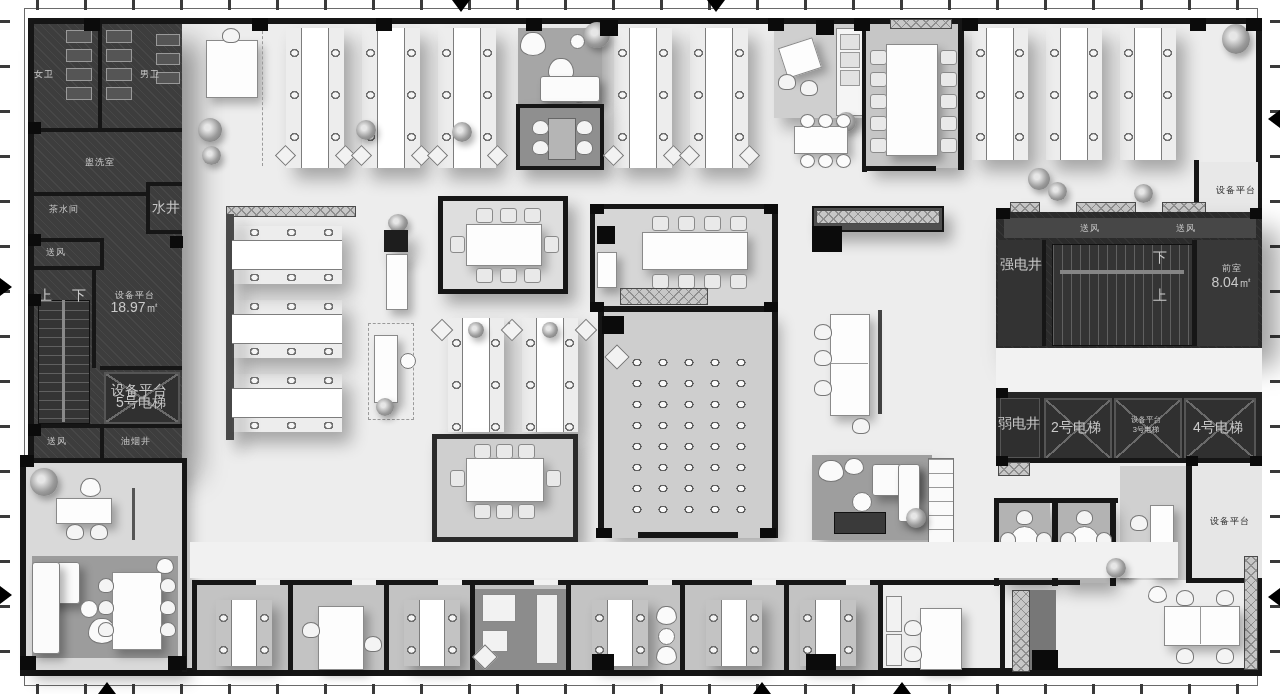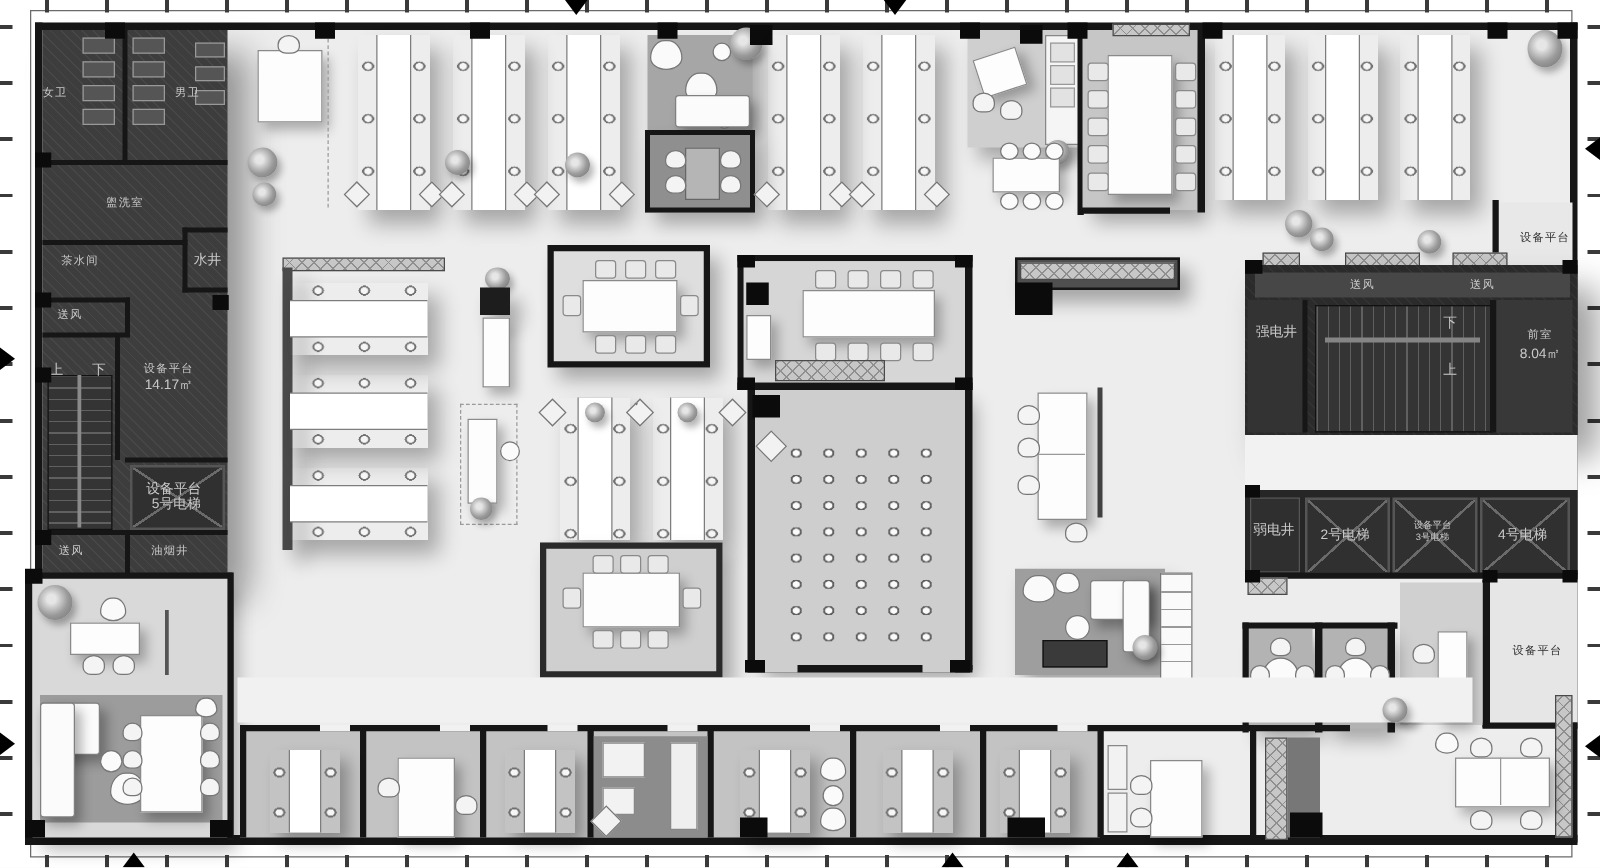--- a/index.html
+++ b/index.html
@@ -4,21 +4,21 @@
 <style>
   html,body{margin:0;padding:0;background:#fff;}
   #sheet{position:relative;width:1280px;height:694px;background:#fff;overflow:hidden;
          font-family:"Liberation Sans",sans-serif;}
   .abs{position:absolute;}
   .w{position:absolute;background:#161616;}
   .col{position:absolute;background:#0b0b0b;}
   .lb{position:absolute;transform:translate(-50%,-50%);font-size:9px;color:#c9c9c9;
       white-space:nowrap;letter-spacing:1px;}
   .lbd{color:#2e2e2e;}
-  .s8{font-size:11px;letter-spacing:0;}
+  .s8{font-size:14px;letter-spacing:0;}
   .dk1{background:repeating-linear-gradient(45deg,rgba(255,255,255,.05) 0 1px,transparent 1px 6px),#3d3d3d;}
   .dk2{background:repeating-linear-gradient(45deg,rgba(255,255,255,.04) 0 1px,transparent 1px 6px),#2b2b2b;}
   .sh{box-shadow:16px 18px 26px rgba(0,0,0,.38);}
   .sh2{box-shadow:8px 10px 14px rgba(0,0,0,.3);}
   .xh{position:absolute;background:
       repeating-linear-gradient(45deg,#8f8f8f 0 1px,transparent 1px 7px),
       repeating-linear-gradient(-45deg,#8f8f8f 0 1px,transparent 1px 7px),#c7c7c7;
       border:1px solid #4a4a4a;}
   .sth{position:absolute;background:repeating-linear-gradient(180deg,#606060 0 1px,#343434 1px 9px);border:1px solid #111;}
   .stv{position:absolute;background:repeating-linear-gradient(90deg,#606060 0 1px,#343434 1px 9px);border:1px solid #111;}
@@ -113,21 +113,21 @@
   <div class="elev" style="left:104px;top:372px;width:72px;height:48px;"></div>
   <div class="w" style="left:34px;top:424px;width:148px;height:4px;"></div>
   <div class="w" style="left:100px;top:424px;width:4px;height:36px;"></div>
   <div class="lb" style="left:44px;top:74px;">女卫</div>
   <div class="lb" style="left:150px;top:74px;">男卫</div>
   <div class="lb" style="left:100px;top:162px;">盥洗室</div>
   <div class="lb" style="left:64px;top:209px;">茶水间</div>
   <div class="lb s8" style="left:166px;top:208px;">水井</div>
   <div class="lb" style="left:56px;top:252px;">送风</div>
   <div class="lb" style="left:135px;top:295px;">设备平台</div>
-  <div class="lb s8" style="left:135px;top:308px;">14.17㎡</div>
+  <div class="lb s8" style="left:135px;top:308px;">18.97㎡</div>
   <div class="lb s8" style="left:45px;top:296px;">上</div>
   <div class="lb s8" style="left:79px;top:296px;">下</div>
   <div class="lb s8" style="left:139px;top:391px;">设备平台</div>
   <div class="lb s8" style="left:141px;top:403px;">5号电梯</div>
   <div class="lb" style="left:57px;top:441px;">送风</div>
   <div class="lb" style="left:136px;top:441px;">油烟井</div>
 
   <div class="abs sh2" style="left:26px;top:460px;width:156px;height:210px;background:#d9d9d9;"></div>
   <div class="w" style="left:26px;top:458px;width:160px;height:5px;"></div>
   <div class="w" style="left:182px;top:458px;width:5px;height:214px;"></div>

